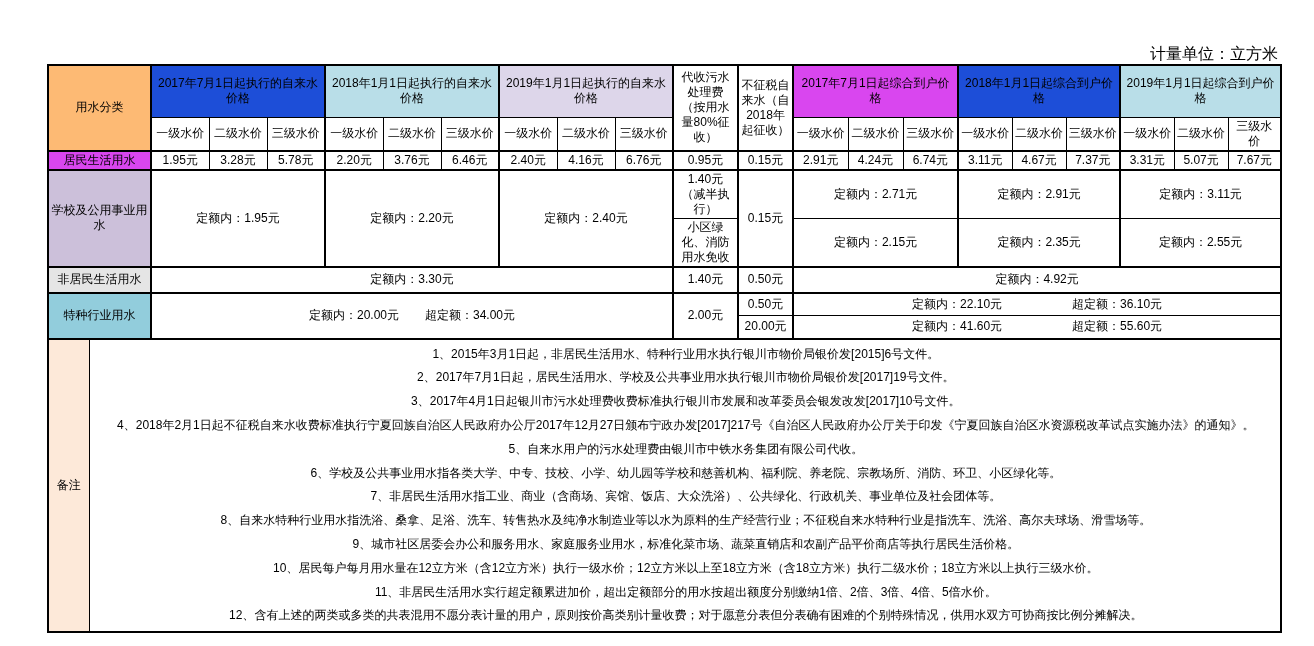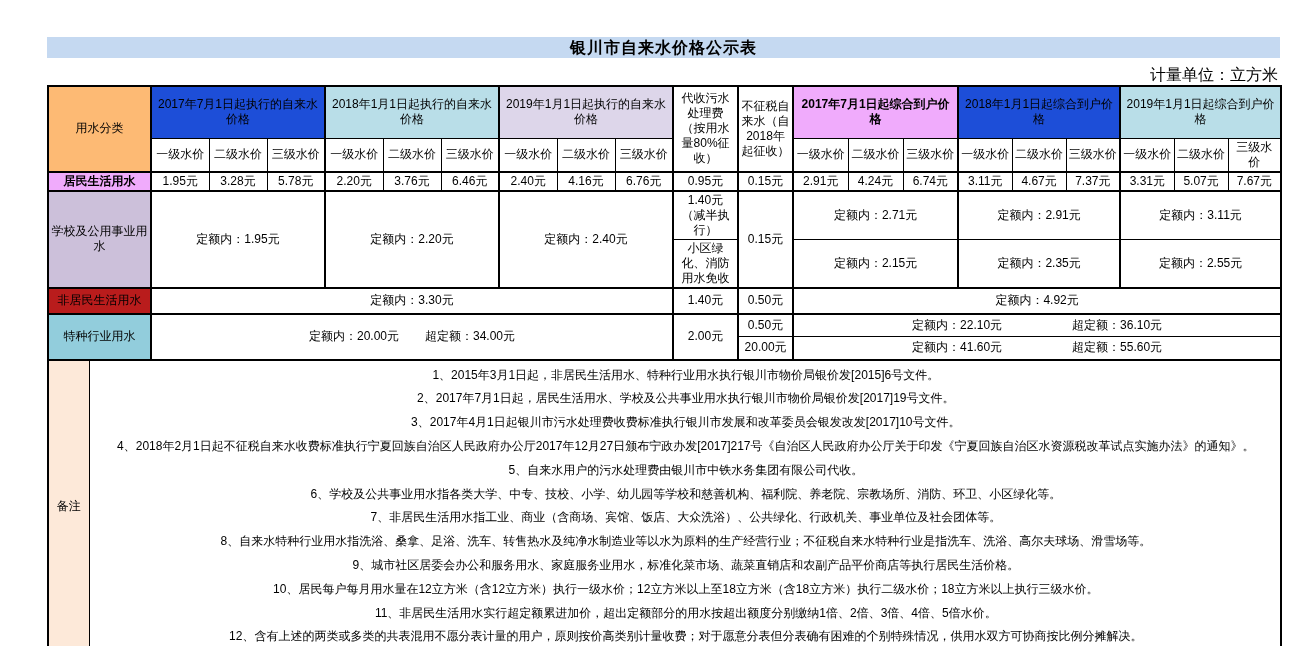--- a/index.html
+++ b/index.html
@@ -15,37 +15,34 @@
   .ht{border-top-width:2px !important;}
   tr.r-group{height:52px;} tr.r-tier{height:28px;} tr.r-res{height:18px;}
   tr.r-school-top{height:46px;} tr.r-school-bot{height:38px;}
   tr.r-nonres{height:26px;} tr.r-spec{height:23px;} tr.r-remarks{height:289px;}
   td.group-h{text-align:left;padding:1px 4px;}
   td.comp-h{font-size:11px;text-align:left;padding:1px 2px;}
   td.small-h{font-size:11px;text-align:left;padding:0 2px;line-height:1.15;}
   td.small-c{font-size:11px;line-height:1.15;}
   td.bg-green{background:#fdba74;} td.bg-tan{background:#1d4ed8;}
   td.bg-cyan-l{background:#b9dee8;} td.bg-lav-l{background:#ddd6ea;}
-  td.bg-pink{background:#f0abfc;font-weight:bold;} td.bg-purple{background:#ccc0da;}
-  td.bg-orange{background:#b91c1c;} td.bg-teal{background:#92cddc;}
+  td.bg-pink{background:#d946ef;} td.bg-purple{background:#ccc0da;}
+  td.bg-orange{background:#e5e5e5;} td.bg-teal{background:#92cddc;}
   td.bg-peach{background:#fde9d9;}
   .pair{display:flex;justify-content:center;gap:70px;}
   .pair-near{display:flex;justify-content:center;gap:26px;}
   td.remarks-cell{vertical-align:top;text-align:left;padding:0;}
   .remarks-box{display:flex;flex-direction:column;justify-content:space-between;
     height:277px;padding:6px 6px 6px 8px;font-size:12px;}
   .remark-line{white-space:nowrap;}
 </style>
 </head>
 <body>
 
 <div class="page">
-  <div class="title-bar">
-    <span>银川市自来水价格公示表</span>
-  </div>
   <div class="unit-note">计量单位：立方米</div>
 
   <table class="price">
     <colgroup>
       <col style="width:41px">
         <col style="width:62px">
       <col style="width:58px">
         <col style="width:58px">
         <col style="width:58px">
       <col style="width:58px">

